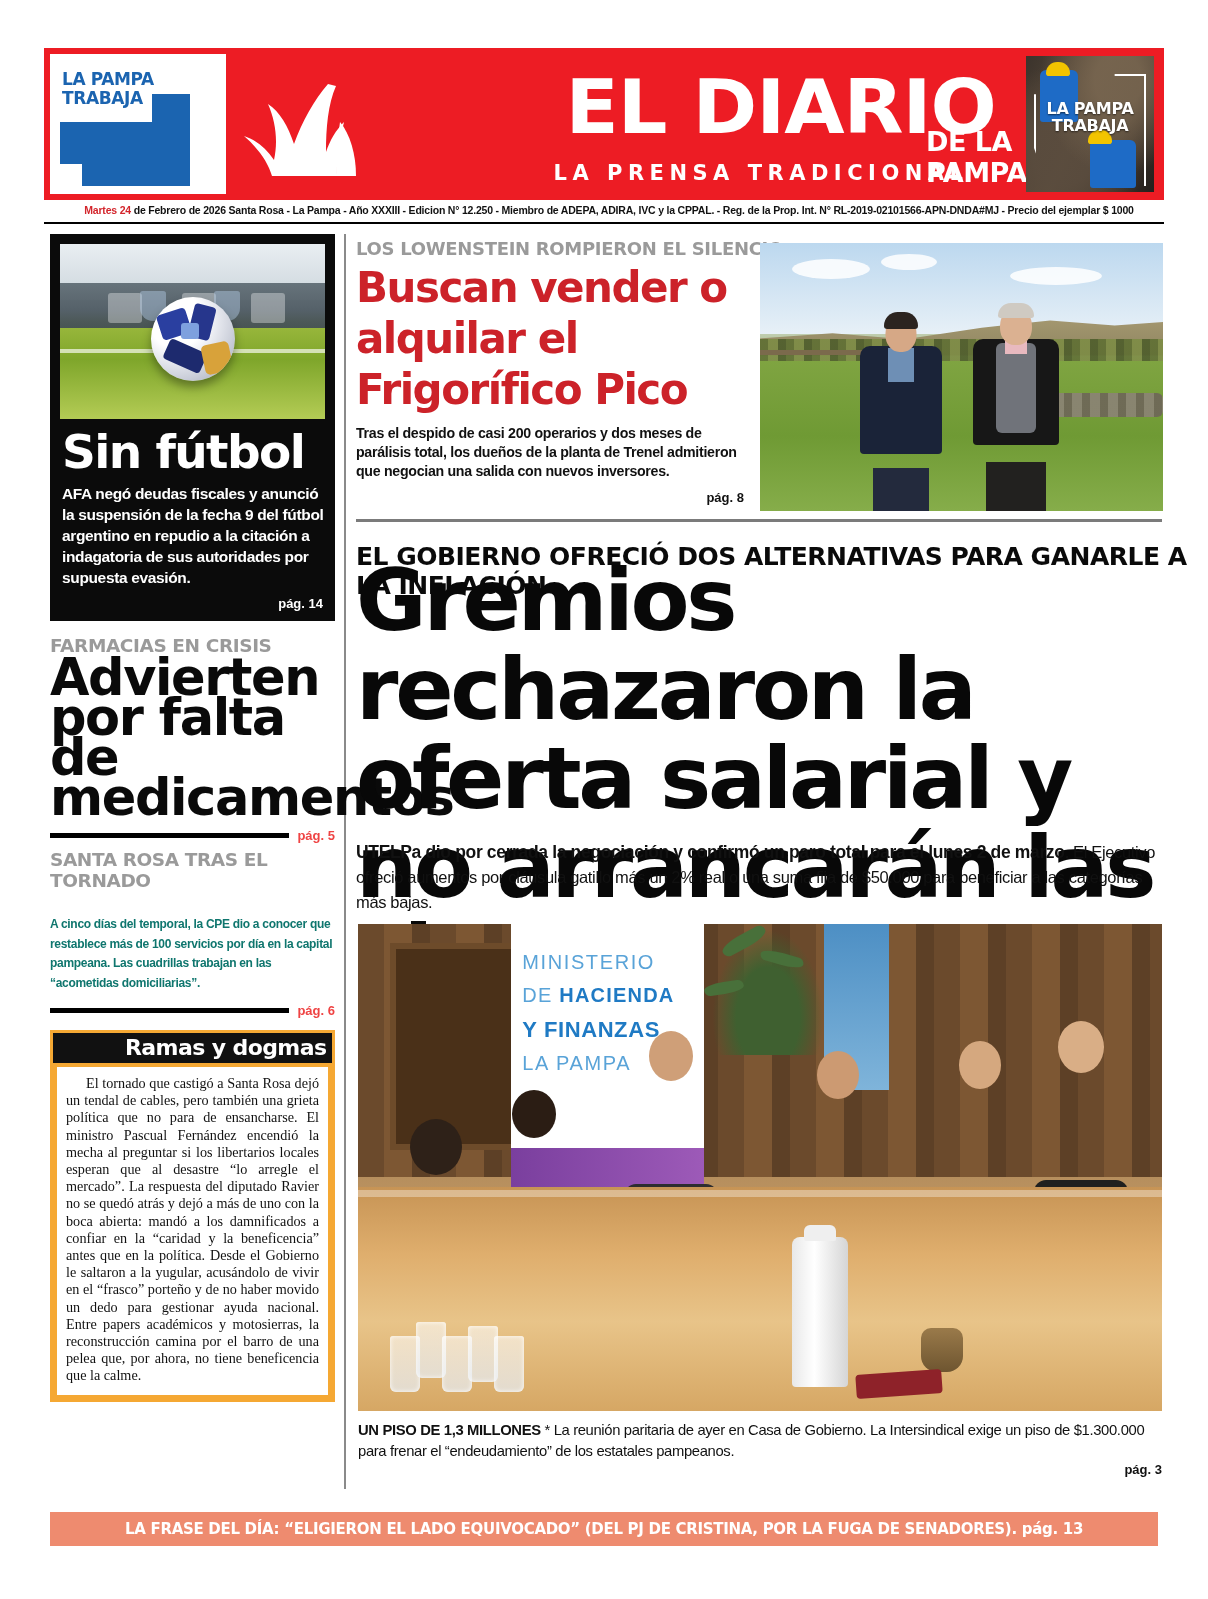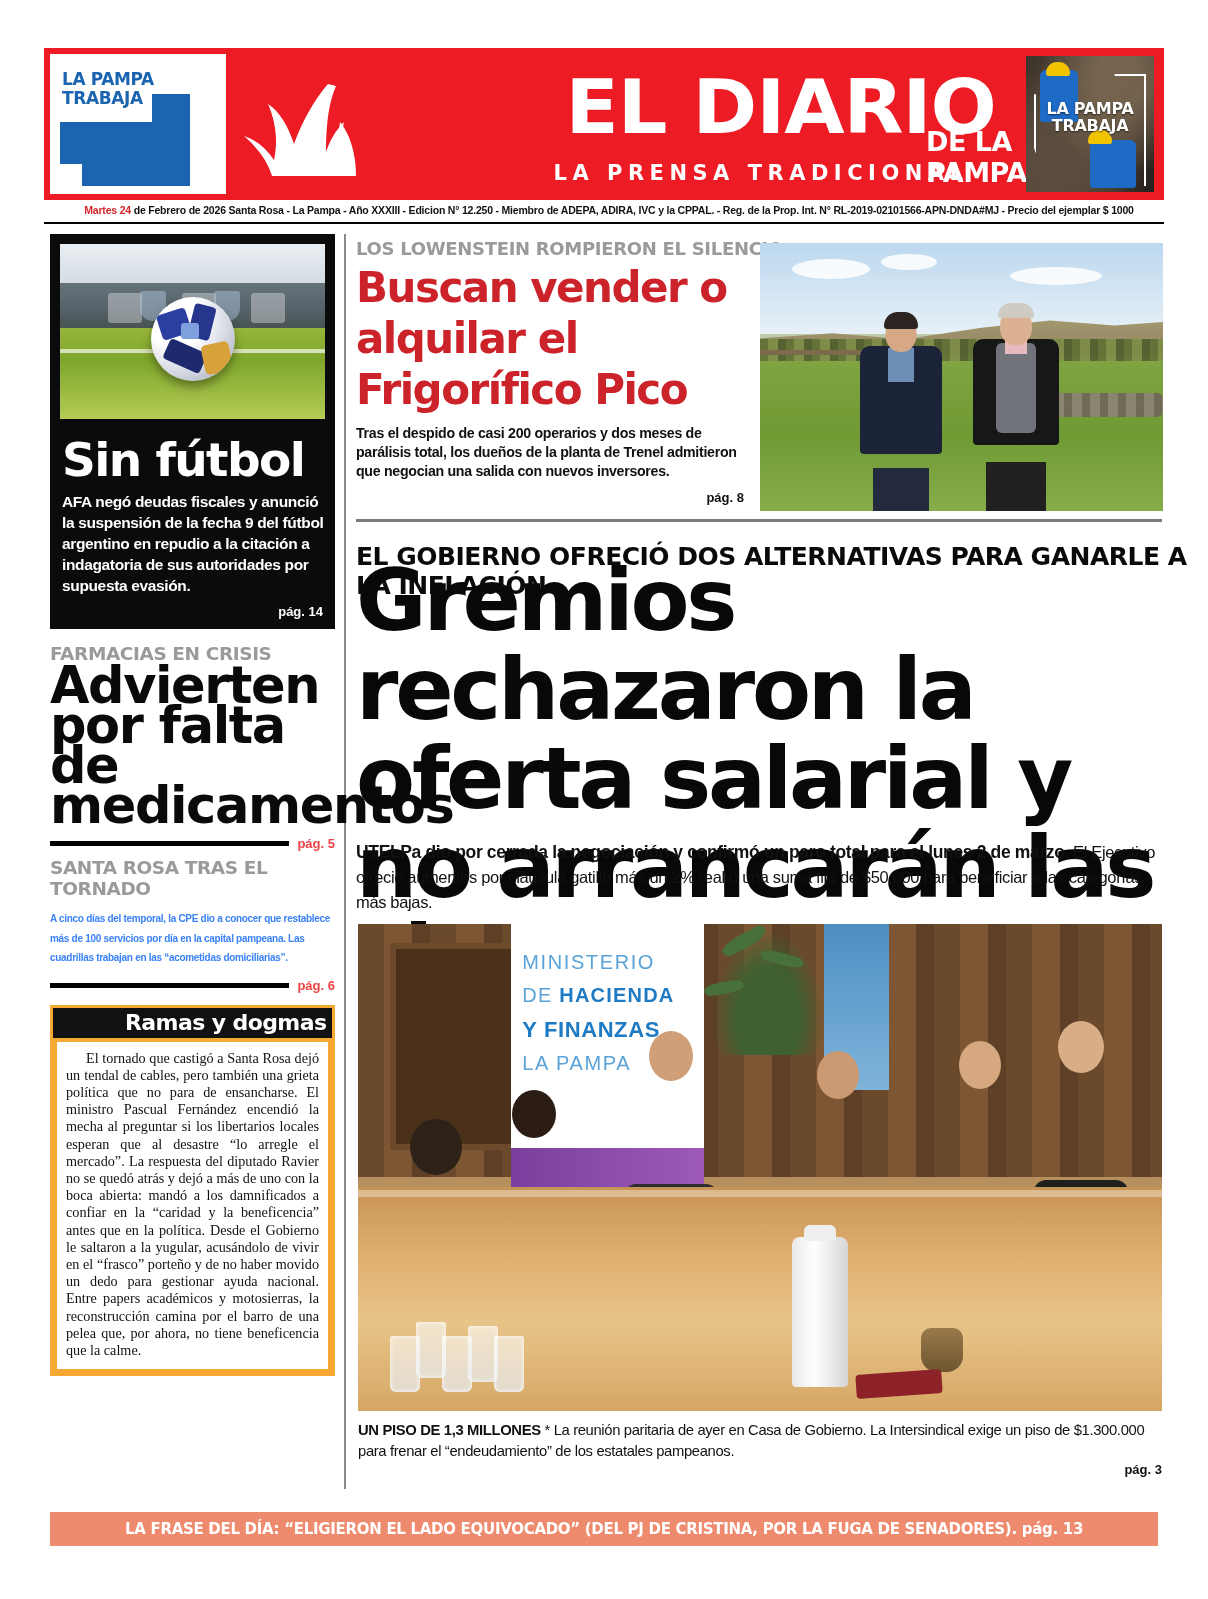--- a/index.html
+++ b/index.html
@@ -241,21 +241,21 @@
   .sf-photo .ball .p5 { position:absolute; left:30px; top:26px; width:18px; height:16px;
     background:#7ea0de; border-radius:3px;}
 
   .sf-title {
     color: #fff;
     font-family: "DejaVu Sans", sans-serif;
     font-weight: 900;
     font-size: 47px;
     line-height: 50px;
     letter-spacing: -1.6px;
-    margin: 16px 0 6px 2px;
+    margin: 8px 0 6px 2px;
   }
   .sf-body {
     color: #fff;
     font-family: "Liberation Sans", sans-serif;
     font-weight: 700;
     font-size: 15.5px;
     line-height: 21px;
     letter-spacing: -0.35px;
     margin: 0 0 0 2px;
   }
@@ -291,25 +291,25 @@
     margin-top: 10px;
   }
   .rule-row .bar { flex:1; height:5px; background:#000; margin-bottom:5px; }
   .rule-row .pg {
     font-family:"Liberation Sans", sans-serif;
     font-weight:700; font-size:13px; color:#ef4444;
   }
   .lc-body {
     font-family: "Liberation Sans", sans-serif;
     font-weight: 700;
-    font-size: 10px;
+    font-size: 12px;
     line-height: 19.5px;
     letter-spacing: -0.3px;
-    color: #3b82f6;
-    margin-top: 10px;
+    color: #0f766e;
+    margin-top: 24px;
   }
 
   
   .gallito {
     margin-top: 12px;
     border: 3px solid #F5A833;
     background:#F5A833;
     width: 285px;
     box-sizing: border-box;
   }

